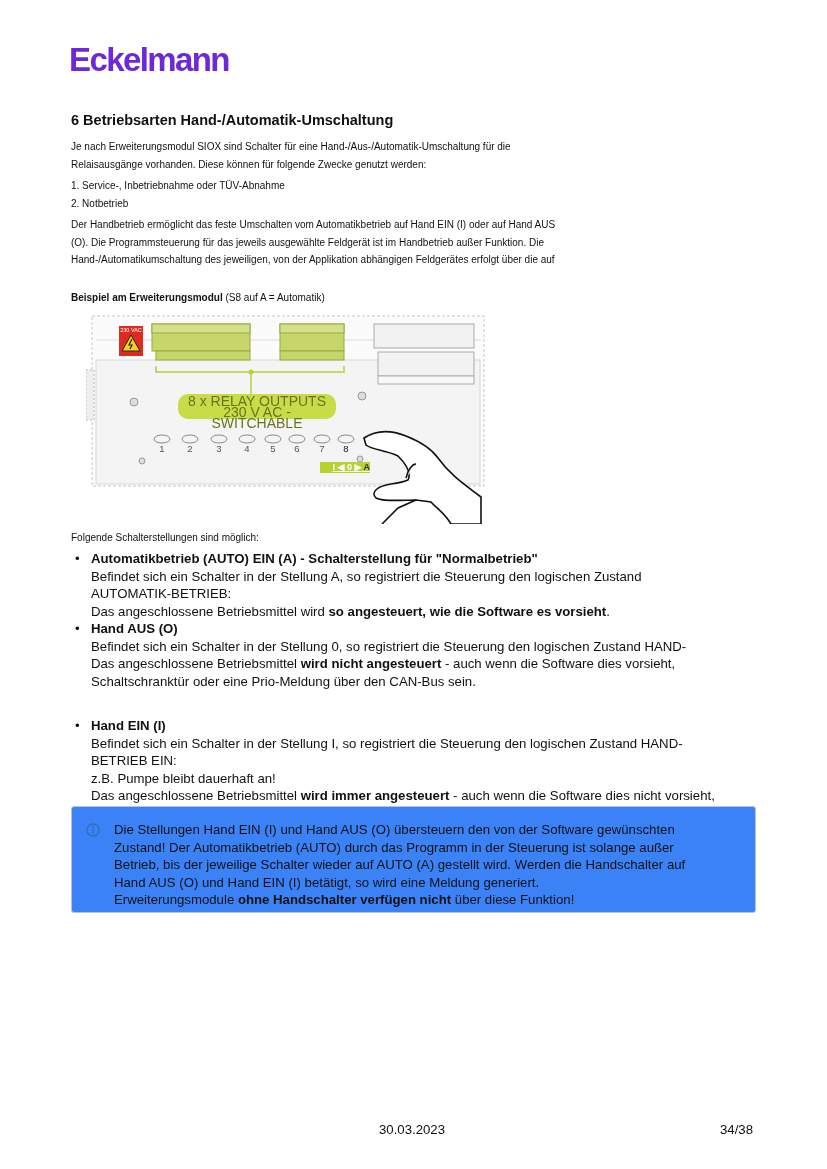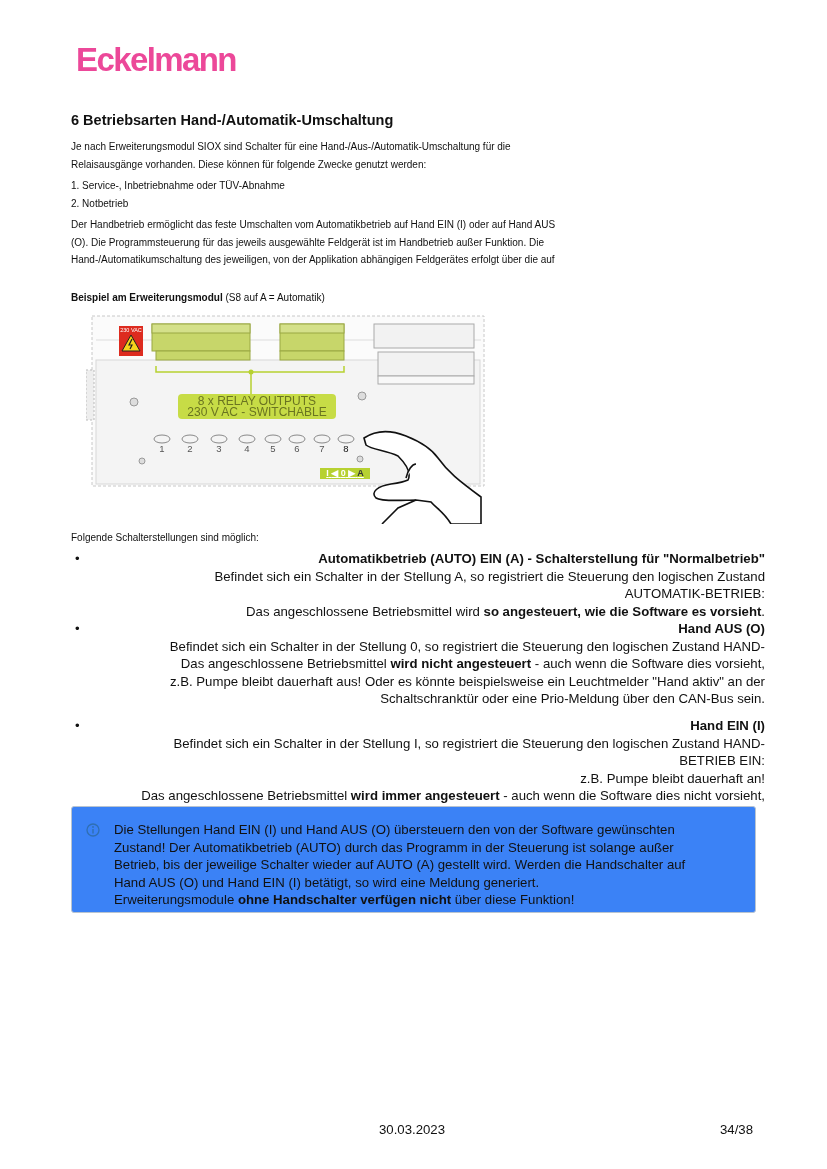--- a/index.html
+++ b/index.html
@@ -1,36 +1,36 @@
 <!DOCTYPE html>
 <html><head>
 <meta charset="utf-8">
 <style>
   html, body { margin: 0; padding: 0; background: #ffffff; }
   body { width: 827px; height: 1169px; position: relative; overflow: hidden;
          font-family: "Liberation Sans", sans-serif; color: #111; }
-  .logo { position: absolute; left: 76px; top: 42px; font-family: "Liberation Sans", sans-serif;
-          font-weight: bold; font-size: 33px; letter-spacing: -1.6px; color: #ec4899; line-height: 36px; }
+  .logo { position: absolute; left: 69px; top: 42px; font-family: "Liberation Sans", sans-serif;
+          font-weight: bold; font-size: 33px; letter-spacing: -1.6px; color: #6d28d9; line-height: 36px; }
   .h1 { position: absolute; left: 71px; top: 111px; font-size: 14.5px; font-weight: bold; line-height: 18px; }
   .p { position: absolute; left: 71px; font-size: 10px; line-height: 17.6px; width: 690px; }
   .p b { font-weight: bold; }
   .bl { position: absolute; left: 75px; width: 690px; font-size: 13.2px; line-height: 17.6px; }
   .bl .bullet { position: absolute; left: 0; top: 0; }
-  .bl .txt { margin-left: 16px; text-align: right; }
+  .bl .txt { margin-left: 16px; }
   .info { position: absolute; left: 71px; top: 806px; width: 683px; height: 105px; border: 1px solid #b9c4d0;
           border-radius: 3px; background: #3b82f6; }
   .info .icon { position: absolute; left: 14px; top: 16px; width: 14px; height: 14px; }
   .info .txt { position: absolute; left: 42px; top: 14px; width: 630px; font-size: 13.2px; line-height: 17.6px; }
   .footer-date { position: absolute; left: 379px; top: 1122px; font-size: 13.2px; }
   .footer-page { position: absolute; left: 720px; top: 1122px; font-size: 13.2px; }
   .figure { position: absolute; left: 86px; top: 312px; width: 410px; height: 212px; }
   .fig-label { position: absolute; left: 92px; top: 82px; width: 158px; height: 25px; background: #c7dc46;
-               border-radius: 4px; color: #6a7420; font-size: 12px; line-height: 11px; text-align: center; padding-top: 2px; box-sizing: border-box; }
-  .fig-switch-ind { position: absolute; left: 234px; top: 156px; width: 50px; height: 11px; background: #b7d131;
-                    color: #fff; font-size: 9px; line-height: 11px; text-align: center; font-weight: bold; text-decoration: underline; }
+               border-radius: 10px; color: #6a7420; font-size: 14px; line-height: 11px; text-align: center; padding-top: 2px; box-sizing: border-box; }
+  .fig-switch-ind { position: absolute; left: 234px; top: 150px; width: 50px; height: 11px; background: #b7d131;
+                    color: #fff; font-size: 9px; line-height: 11px; text-align: right; font-weight: bold; text-decoration: underline; }
   .fig-switch-ind .a { color: #333; }
   .fig-num { position: absolute; top: 131px; font-size: 9.5px; color: #555; width: 10px; text-align: center; }
   .warn { position: absolute; left: 33px; top: 14px; width: 24px; height: 30px; background: #dd2b1f; }
   .warn span { position: absolute; left: 0; top: 1px; width: 24px; font-size: 5.5px; color: #fff; text-align: center; }
 </style>
 </head>
 <body>
 
 <div class="logo">Eckelmann</div>
 
@@ -154,21 +154,20 @@
     <div><span>Das angeschlossene Betriebsmittel wird </span><b>so angesteuert, wie die Software es vorsieht</b><span>.</span></div>
   </div>
 </div>
 
 <div class="bl" style="top:620px">
   <span class="bullet">•</span>
   <div class="txt">
     <div style="font-weight:bold">Hand AUS (O)</div>
     <div>Befindet  sich ein Schalter in der Stellung 0, so registriert die Steuerung den logischen Zustand HAND-</div>
     <div><span>Das angeschlossene Betriebsmittel </span><b>wird nicht angesteuert</b><span> - auch wenn die Software dies vorsieht,</span></div>
-    <div>z.B. Pumpe bleibt dauerhaft aus! Oder es könnte beispielsweise ein Leuchtmelder "Hand aktiv" an der</div>
     <div>Schaltschranktür oder eine Prio-Meldung über den CAN-Bus sein.</div>
   </div>
 </div>
 
 <div class="bl" style="top:717px">
   <span class="bullet">•</span>
   <div class="txt">
     <div style="font-weight:bold">Hand EIN (I)</div>
     <div>Befindet sich ein Schalter in der Stellung I, so registriert die Steuerung den logischen Zustand HAND-</div>
     <div>BETRIEB EIN:</div>

